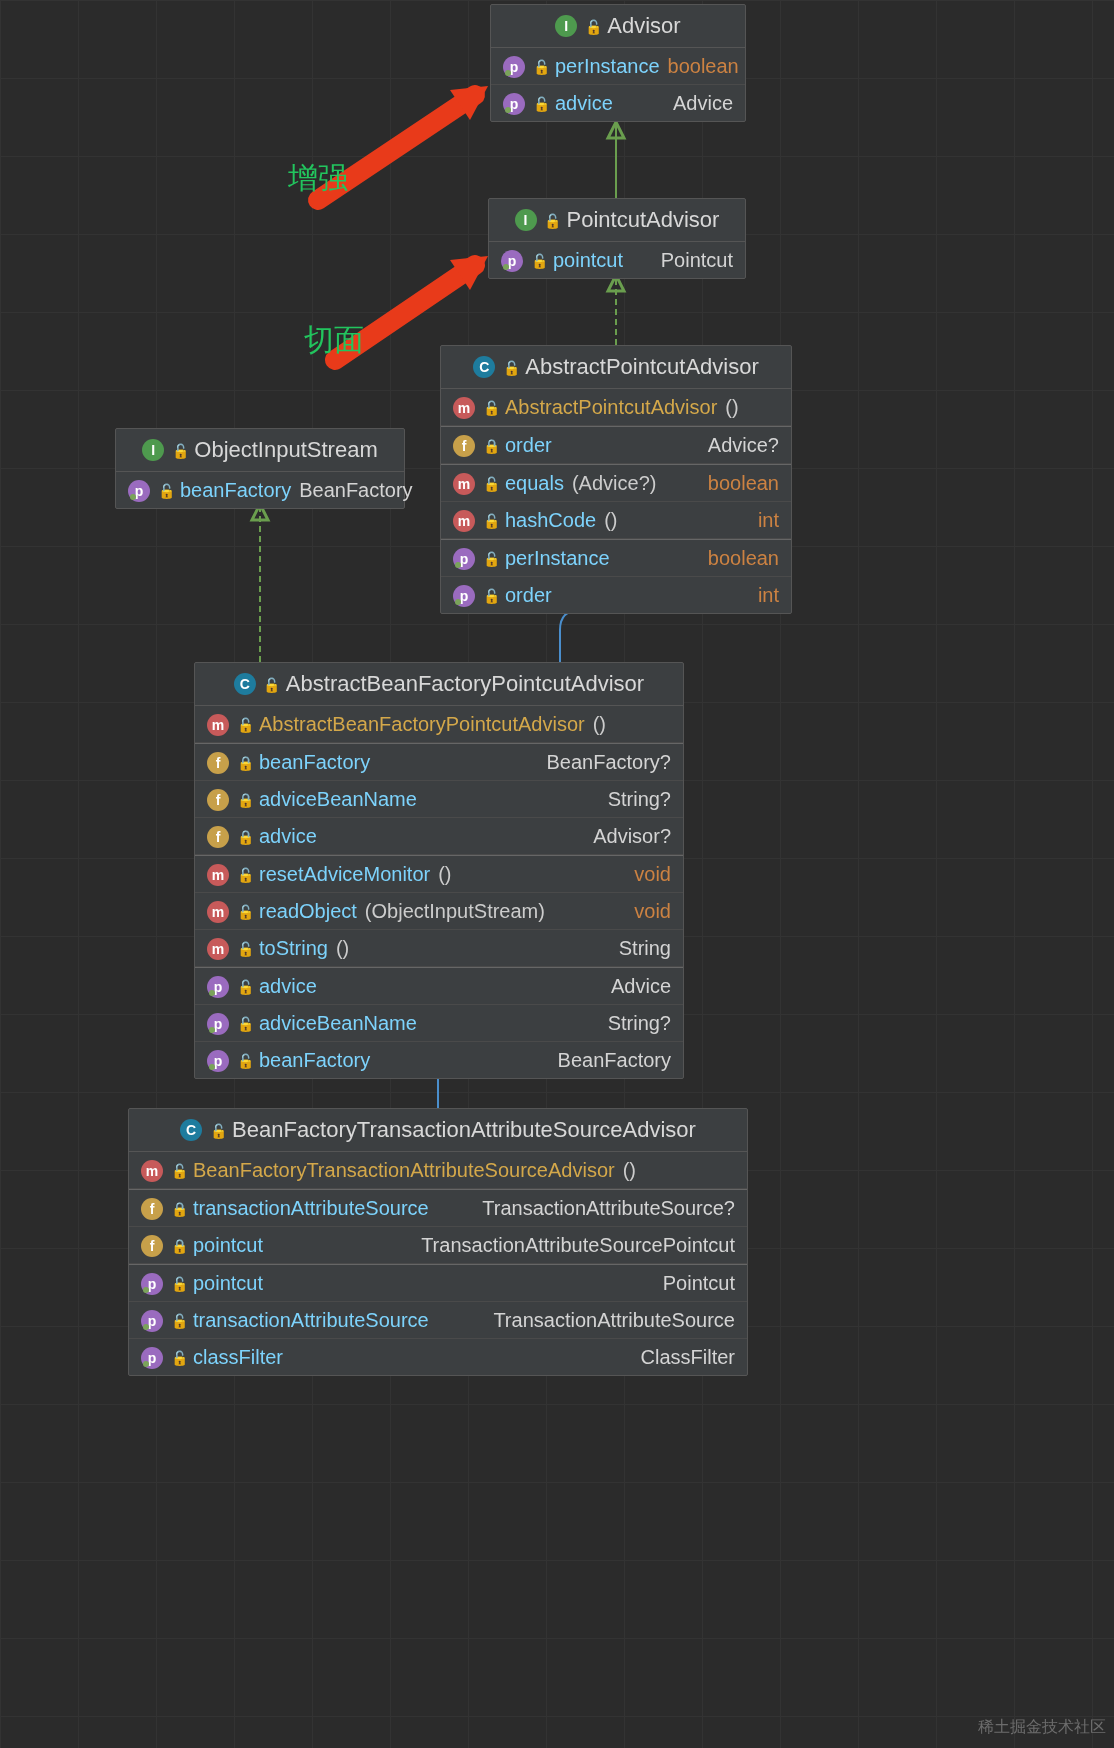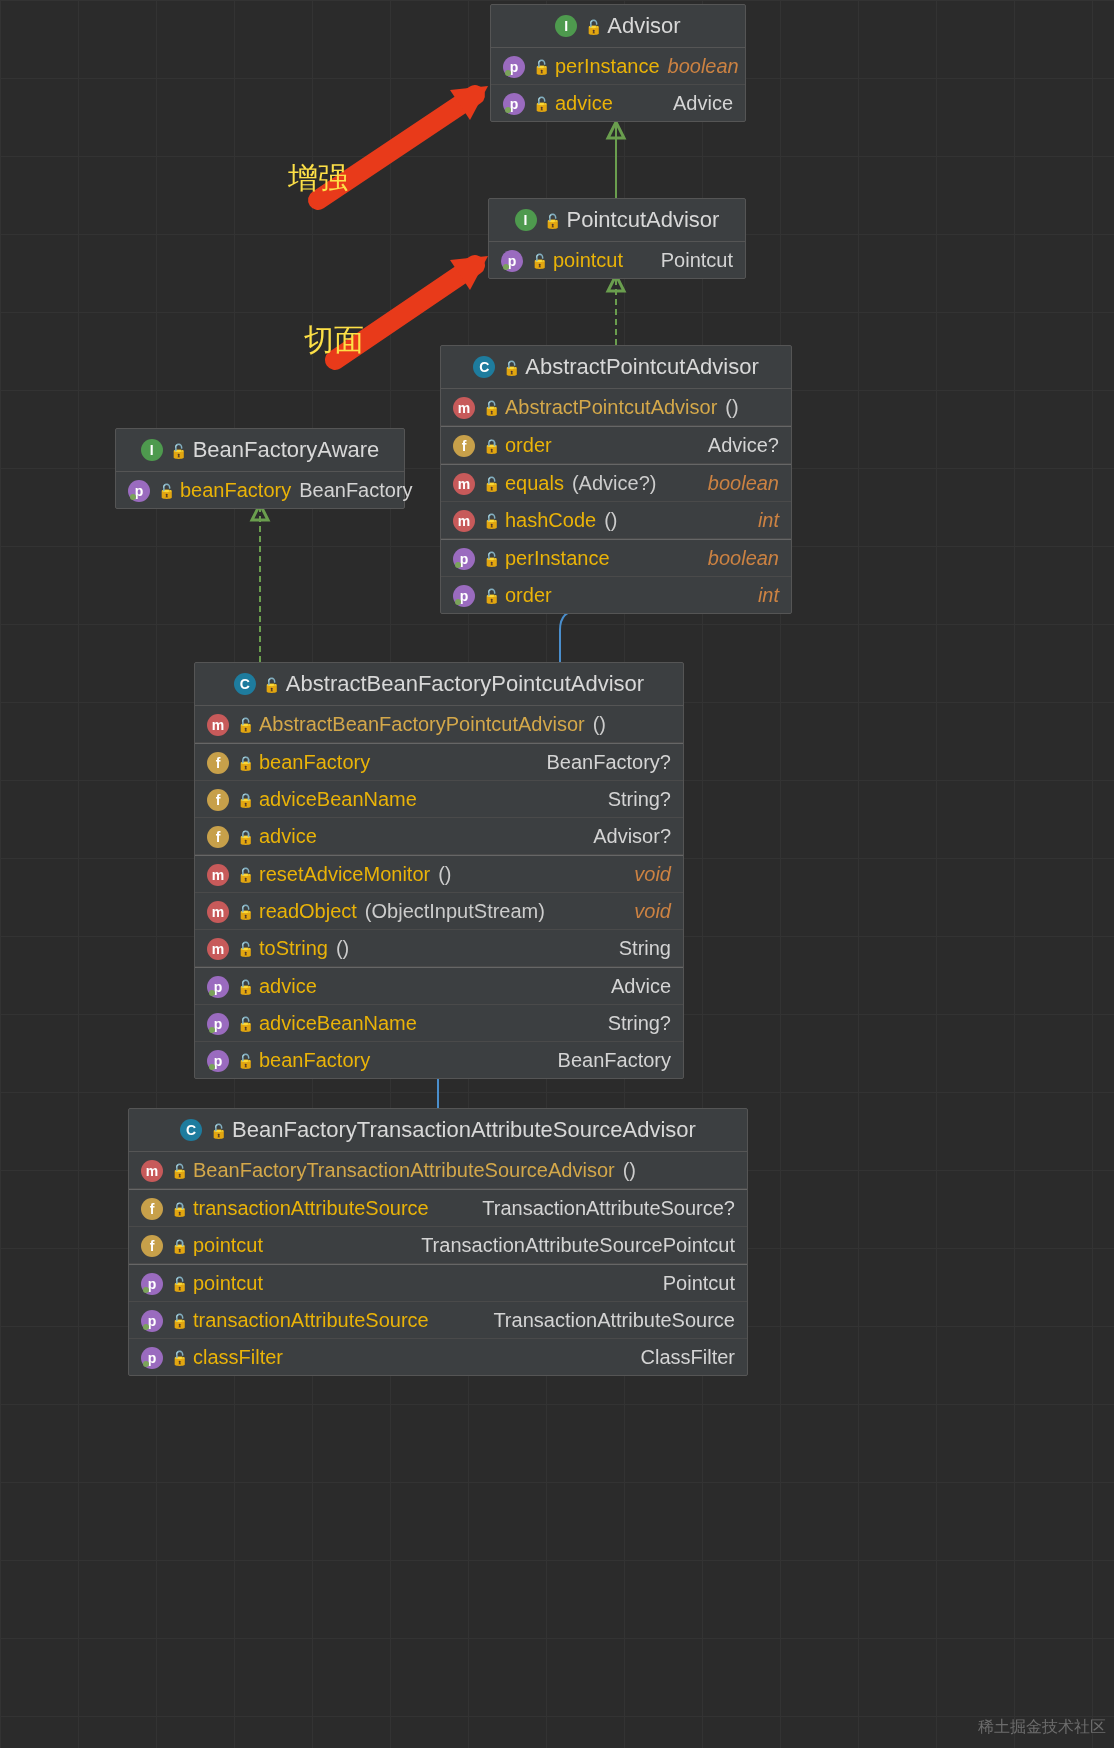--- a/index.html
+++ b/index.html
@@ -59,29 +59,29 @@
   .icon-f { background: #c7a04a; color:#fff; }
   .icon-p { background: #9a6bbf; color:#fff; }
   .lock {
     width: 14px; height: 14px;
     display: inline-block;
     font-size: 14px;
     color: #c78a4a;
     flex-shrink: 0;
   }
   .unlock { color: #5a8a4a; }
-  .name { color: #eab308; }
+  .name { color: #7dd3fc; }
   .name-ctor { color: #d4a84a; }
   .paren { color: #ccc; }
   .type { color: #d4d4d4; margin-left:auto; text-align:right; }
-  .type-kw { color: #cc8242; margin-left:auto; text-align:right;font-style:italic; }
+  .type-kw { color: #cc8242; margin-left:auto; text-align:right; }
   .annotation {
     position: absolute;
     font-size: 30px;
-    color: #fde047;
+    color: #22c55e;
     font-weight: 500;
   }
   svg.connections {
     position: absolute;
     top: 0; left: 0;
     width: 1114px; height: 1748px;
     pointer-events: none;
   }
   .dot {
     width:6px;height:6px;border-radius:50%;
@@ -167,21 +167,21 @@
         <span class="name">pointcut</span>
         <span class="type">Pointcut</span>
       </div>
     </div>
 </div>
 
 <div class="class-box" style="left:115px;top:428px;width:290px">
   <div class="class-title">
     <span class="icon icon-i">I</span>
     <span class="lock unlock">🔓</span>
-    <span>BeanFactoryAware</span>
+    <span>ObjectInputStream</span>
   </div>
   <div>
       <div class="row">
         <span class="icon-wrap"><span class="icon icon-p">p</span><span class="dot"></span></span>
         <span class="lock unlock">🔓</span>
         <span class="name">beanFactory</span>
         <span class="type">BeanFactory</span>
       </div>
     </div>
 </div>

